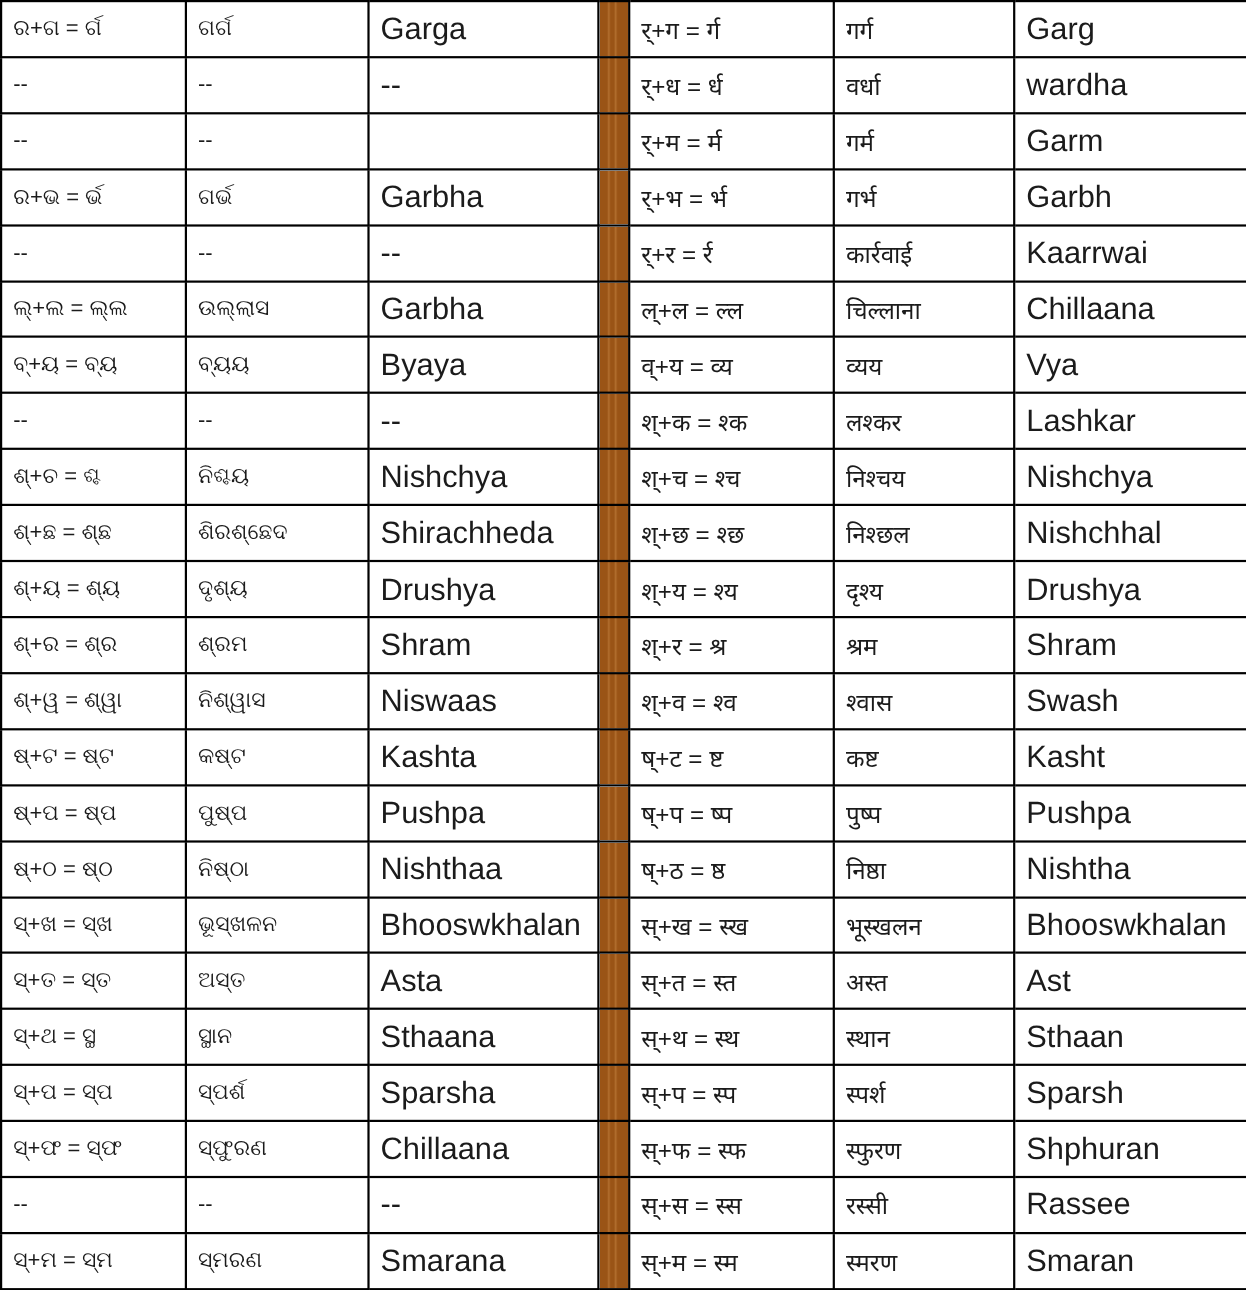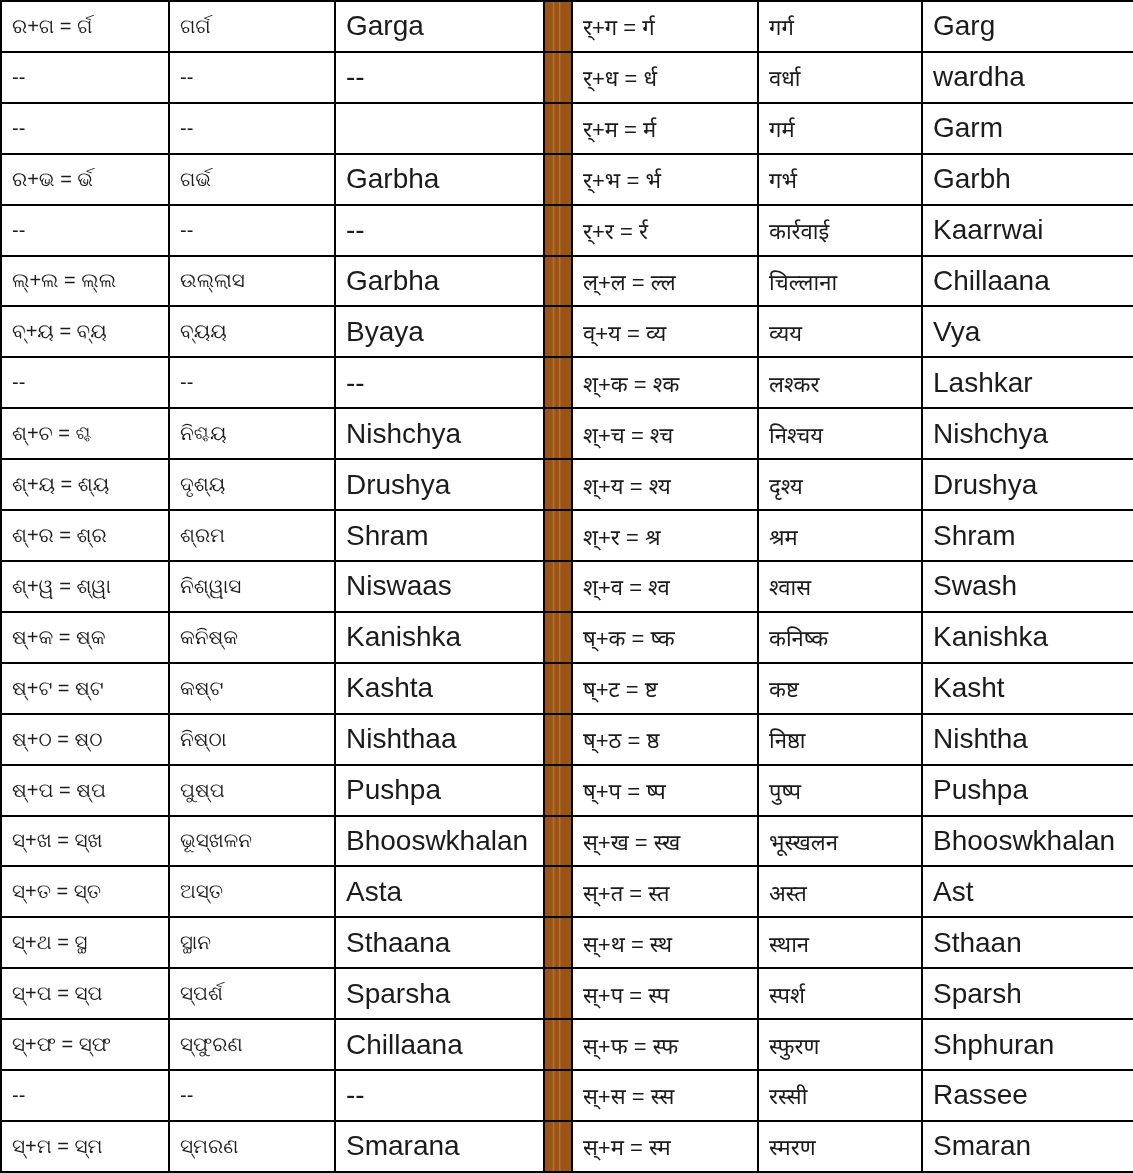--- a/index.html
+++ b/index.html
@@ -137,20 +137,29 @@
       <tr class="row">
     <td class="odia">ଶ୍+ଚ = ଶ୍ଚ</td>
     <td class="odia">ନିଶ୍ଚୟ</td>
     <td class="en">Nishchya</td>
     <td class="divider"></td>
     <td class="hindi">श्+च = श्च</td>
     <td class="hindi">निश्चय</td>
     <td class="en">Nishchya</td>
   </tr>
       <tr class="row">
+    <td class="odia">ଶ୍+ଛ = ଶ୍ଛ</td>
+    <td class="odia">ଶିରଶ୍ଛେଦ</td>
+    <td class="en">Shirachheda</td>
+    <td class="divider"></td>
+    <td class="hindi">श्+छ = श्छ</td>
+    <td class="hindi">निश्छल</td>
+    <td class="en">Nishchhal</td>
+  </tr>
+      <tr class="row">
     <td class="odia">ଶ୍+ୟ = ଶ୍ୟ</td>
     <td class="odia">ଦୃଶ୍ୟ</td>
     <td class="en">Drushya</td>
     <td class="divider"></td>
     <td class="hindi">श्+य = श्य</td>
     <td class="hindi">दृश्य</td>
     <td class="en">Drushya</td>
   </tr>
       <tr class="row">
     <td class="odia">ଶ୍+ର = ଶ୍ର</td>
@@ -164,54 +173,45 @@
       <tr class="row">
     <td class="odia">ଶ୍+ୱ = ଶ୍ୱା</td>
     <td class="odia">ନିଶ୍ୱାସ</td>
     <td class="en">Niswaas</td>
     <td class="divider"></td>
     <td class="hindi">श्+व = श्व</td>
     <td class="hindi">श्वास</td>
     <td class="en">Swash</td>
   </tr>
       <tr class="row">
-    <td class="odia">ଷ୍+କ = ଷ୍କ</td>
-    <td class="odia">କନିଷ୍କ</td>
-    <td class="en">Kanishka</td>
-    <td class="divider"></td>
-    <td class="hindi">ष्+क = ष्क</td>
-    <td class="hindi">कनिष्क</td>
-    <td class="en">Kanishka</td>
-  </tr>
-      <tr class="row">
     <td class="odia">ଷ୍+ଟ = ଷ୍ଟ</td>
     <td class="odia">କଷ୍ଟ</td>
     <td class="en">Kashta</td>
     <td class="divider"></td>
     <td class="hindi">ष्+ट = ष्ट</td>
     <td class="hindi">कष्ट</td>
     <td class="en">Kasht</td>
   </tr>
       <tr class="row">
+    <td class="odia">ଷ୍+ପ = ଷ୍ପ</td>
+    <td class="odia">ପୁଷ୍ପ</td>
+    <td class="en">Pushpa</td>
+    <td class="divider"></td>
+    <td class="hindi">ष्+प = ष्प</td>
+    <td class="hindi">पुष्प</td>
+    <td class="en">Pushpa</td>
+  </tr>
+      <tr class="row">
     <td class="odia">ଷ୍+ଠ = ଷ୍ଠ</td>
     <td class="odia">ନିଷ୍ଠା</td>
     <td class="en">Nishthaa</td>
     <td class="divider"></td>
     <td class="hindi">ष्+ठ = ष्ठ</td>
     <td class="hindi">निष्ठा</td>
     <td class="en">Nishtha</td>
-  </tr>
-      <tr class="row">
-    <td class="odia">ଷ୍+ପ = ଷ୍ପ</td>
-    <td class="odia">ପୁଷ୍ପ</td>
-    <td class="en">Pushpa</td>
-    <td class="divider"></td>
-    <td class="hindi">ष्+प = ष्प</td>
-    <td class="hindi">पुष्प</td>
-    <td class="en">Pushpa</td>
   </tr>
       <tr class="row">
     <td class="odia">ସ୍+ଖ = ସ୍ଖ</td>
     <td class="odia">ଭୂସ୍ଖଳନ</td>
     <td class="en">Bhooswkhalan</td>
     <td class="divider"></td>
     <td class="hindi">स्+ख = स्ख</td>
     <td class="hindi">भूस्खलन</td>
     <td class="en">Bhooswkhalan</td>
   </tr>

